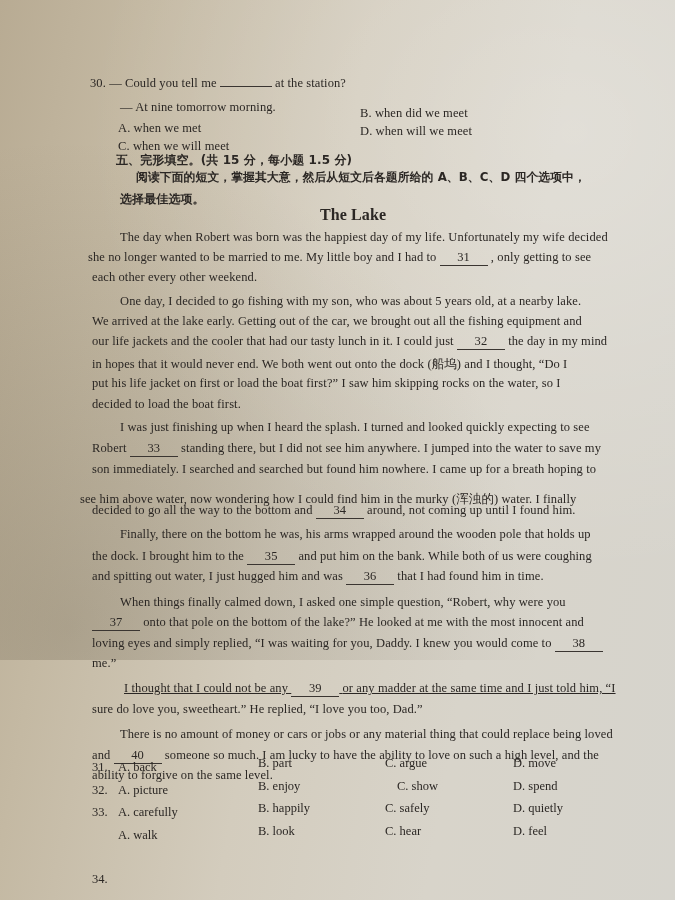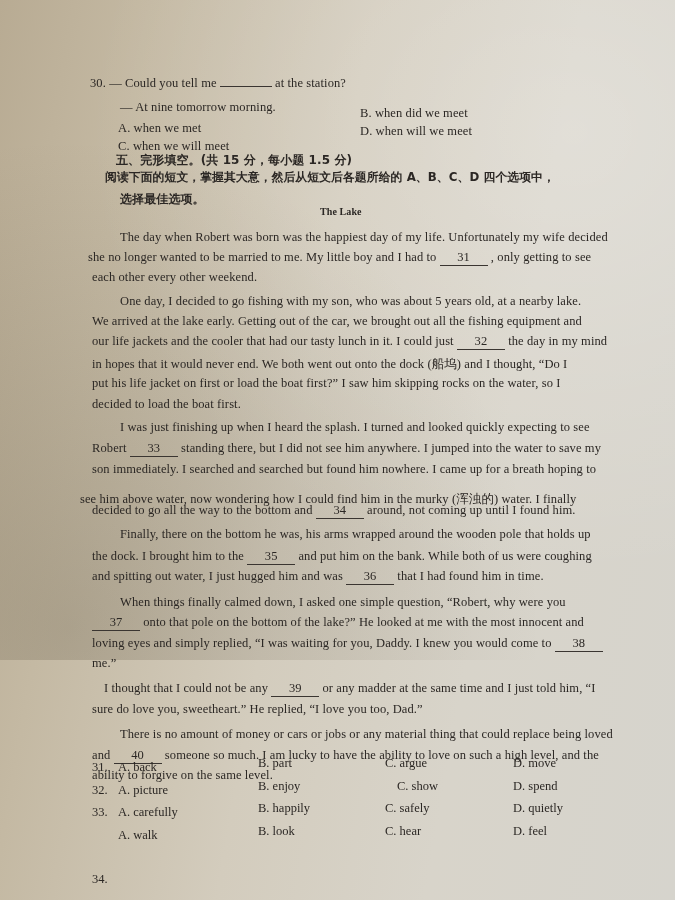--- a/index.html
+++ b/index.html
@@ -13,21 +13,21 @@
   .page {
     position: absolute; left: 0; top: 0; width: 675px; height: 660px;
     background:
       radial-gradient(ellipse at 85% 20%, rgba(255,255,255,0.25), rgba(255,255,255,0) 60%),
       radial-gradient(ellipse at 10% 95%, rgba(90,80,60,0.25), rgba(0,0,0,0) 55%);
   }
   .line { position: absolute; white-space: nowrap; font-size: 12.5px; letter-spacing: 0.1px; }
   .blank { display: inline-block; min-width: 40px; border-bottom: 1px solid #3a3531; text-align: center; padding: 0 4px; }
   .blank.empty { min-width: 44px; height: 10px; }
   .cn { font-family: "DejaVu Sans", sans-serif; font-weight: bold; font-size: 12px; }
-  .title { font-weight: bold; font-size: 10px; }
+  .title { font-weight: bold; font-size: 16px; }
   .opt { position: absolute; font-size: 12.5px; white-space: nowrap; }
   .footer { position: absolute; left: 258px; top: 842px; font-family: "DejaVu Sans", sans-serif; font-size: 12px; }
 </style>
 </head>
 <body>
 
 <div class="page">
 
   <div class="line" style="left:90px; top:76px;">
     <span>30.</span>
@@ -35,21 +35,21 @@
     <span class="blank empty"></span>
     <span>at the station?</span>
   </div>
   <div class="line" style="left:120px; top:100px;">— At nine tomorrow morning.</div>
   <div class="line" style="left:118px; top:121px;">A. when we met</div>
   <div class="line" style="left:360px; top:106px;">B. when did we meet</div>
   <div class="line" style="left:118px; top:139px;">C. when we will meet</div>
   <div class="line" style="left:360px; top:124px;">D. when will we meet</div>
 
   <div class="line cn" style="left:96px; top:152px;margin-left:20px;">五、完形填空。(共 15 分，每小题 1.5 分)</div>
-  <div class="line cn" style="left:105px; top:170px; font-size:11.8px;">阅读下面的短文，掌握其大意，然后从短文后各题所给的 A、B、C、D 四个选项中，</div>
+  <div class="line cn" style="left:136px; top:170px; font-size:11.8px;">阅读下面的短文，掌握其大意，然后从短文后各题所给的 A、B、C、D 四个选项中，</div>
   <div class="line cn" style="left:120px; top:191px;">选择最佳选项。</div>
 
   <div class="line title" style="left:320px; top:206px;">The Lake</div>
 
   <div id="passage">
       <div class="line" style="left: 120px; top: 230px;">The day when Robert was born was the happiest day of my life. Unfortunately my wife decided</div>
       <div class="line" style="left: 88px; top: 250px;"><span>she no longer wanted to be married to me. My little boy and I had to</span> <span class="blank">31</span> <span>, only getting to see</span></div>
       <div class="line" style="left: 92px; top: 270px;">each other every other weekend.</div>
       <div class="line" style="left: 120px; top: 294px;">One day, I decided to go fishing with my son, who was about 5 years old, at a nearby lake.</div>
       <div class="line" style="left: 92px; top: 314px;">We arrived at the lake early. Getting out of the car, we brought out all the fishing equipment and</div>
@@ -62,21 +62,21 @@
       <div class="line" style="left: 92px; top: 462px;">son immediately. I searched and searched but found him nowhere. I came up for a breath hoping to</div>
       <div class="line" style="left: 80px; top: 483px; margin-top: 8px;">see him above water, now wondering how I could find him in the murky (浑浊的) water. I finally</div>
       <div class="line" style="left: 92px; top: 503px;"><span>decided to go all the way to the bottom and</span> <span class="blank">34</span> <span>around, not coming up until I found him.</span></div>
       <div class="line" style="left: 120px; top: 527px;">Finally, there on the bottom he was, his arms wrapped around the wooden pole that holds up</div>
       <div class="line" style="left: 92px; top: 549px;"><span>the dock. I brought him to the</span> <span class="blank">35</span> <span>and put him on the bank. While both of us were coughing</span></div>
       <div class="line" style="left: 92px; top: 569px;"><span>and spitting out water, I just hugged him and was</span> <span class="blank">36</span> <span>that I had found him in time.</span></div>
       <div class="line" style="left: 120px; top: 595px;">When things finally calmed down, I asked one simple question, “Robert, why were you</div>
       <div class="line" style="left: 92px; top: 615px;"><span></span> <span class="blank">37</span> <span>onto that pole on the bottom of the lake?” He looked at me with the most innocent and</span></div>
       <div class="line" style="left: 92px; top: 636px;"><span>loving eyes and simply replied, “I was waiting for you, Daddy. I knew you would come to</span> <span class="blank">38</span> <span></span></div>
       <div class="line" style="left: 92px; top: 656px;">me.”</div>
-      <div class="line" style="left: 104px; top: 681px;"><span>I thought that I could not be any</span> <span class="blank">39</span> <span>or any madder at the same time and I just told him, “I</span></div>
+      <div class="line" style="left: 124px; top: 681px; text-decoration: underline;"><span>I thought that I could not be any</span> <span class="blank">39</span> <span>or any madder at the same time and I just told him, “I</span></div>
       <div class="line" style="left: 92px; top: 702px;">sure do love you, sweetheart.” He replied, “I love you too, Dad.”</div>
       <div class="line" style="left: 120px; top: 727px;">There is no amount of money or cars or jobs or any material thing that could replace being loved</div>
       <div class="line" style="left: 92px; top: 748px;"><span>and</span> <span class="blank">40</span> <span>someone so much. I am lucky to have the ability to love on such a high level, and the</span></div>
       <div class="line" style="left: 92px; top: 768px;">ability to forgive on the same level.</div>
     </div>
 
   <div id="options">
       <div class="opt" style="left: 92px; top: 760px;">31.</div>
       <div class="opt" style="left: 118px; top: 760px;">A. back</div>
       <div class="opt" style="left: 258px; top: 756px;">B. part</div>

